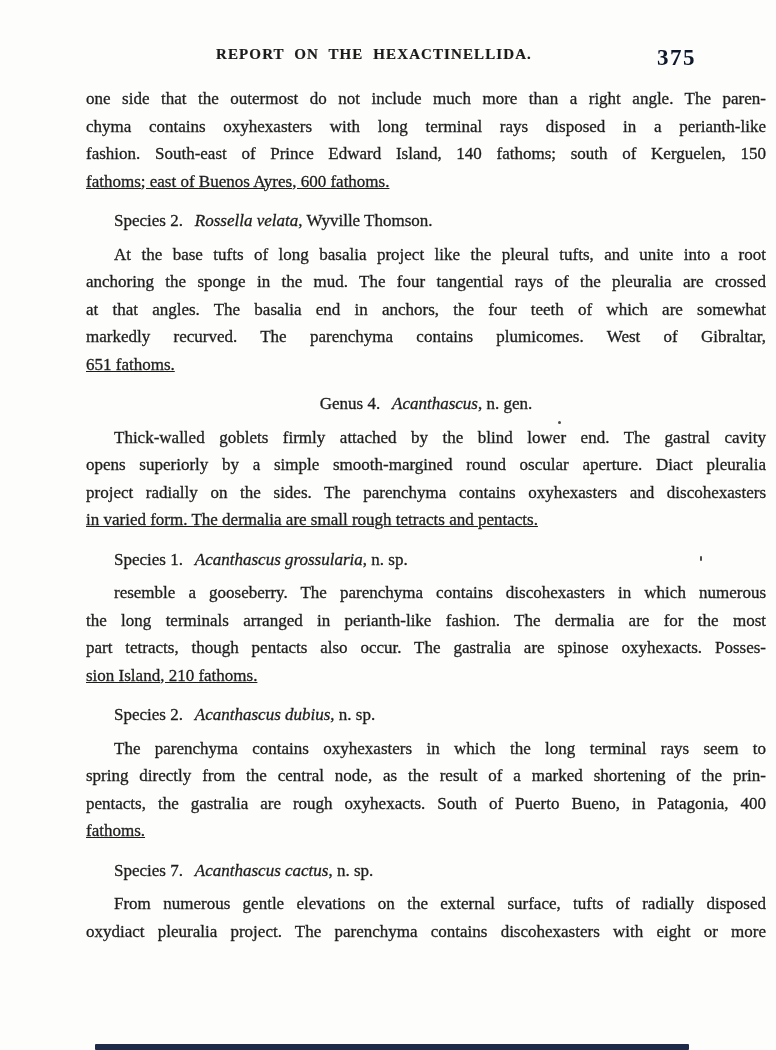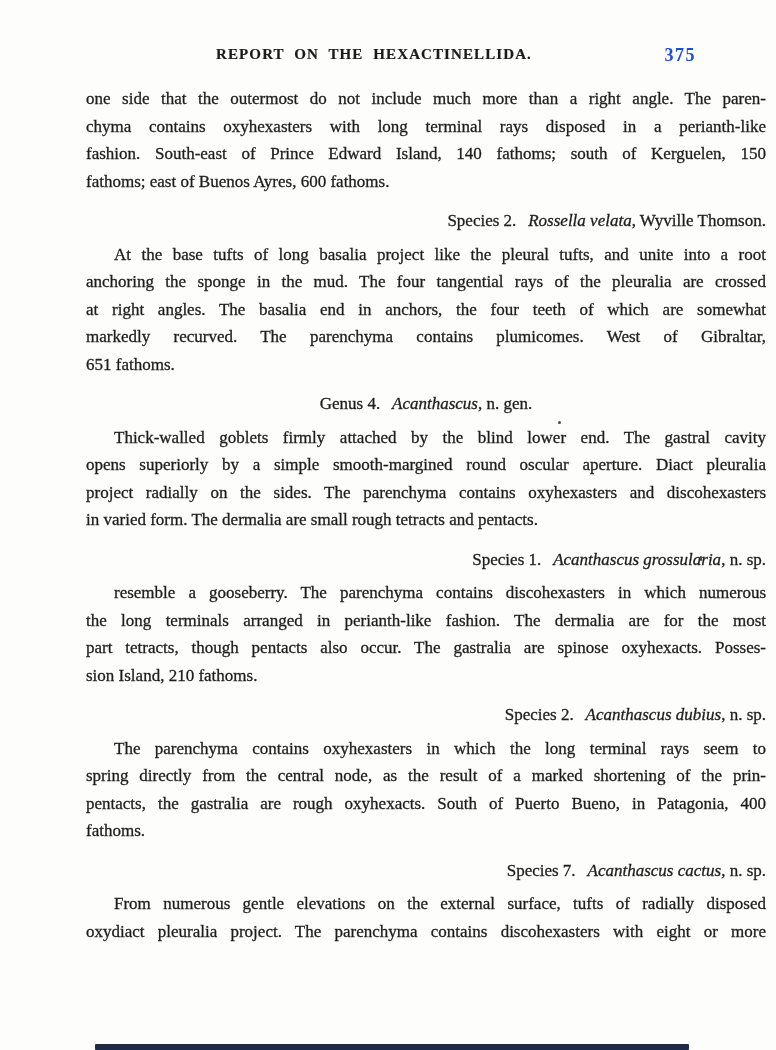--- a/index.html
+++ b/index.html
@@ -28,50 +28,49 @@
     font-size: 15px;
     font-weight: bold;
     letter-spacing: 1.1px;
     word-spacing: 5px;
     color: #1b1b1b;
     -webkit-text-stroke: 0.2px currentColor;
   }
   .rh-pagenum {
     position: absolute;
     right: 80px; top: -1px;
-    font-size: 18px;
+    font-size: 23px;
     font-weight: bold;
     letter-spacing: 1.5px;
-    color: #1d4ed8;
+    color: #0f172a;
   }
   
   .content {
     position: absolute;
     left: 48px; top: 85px;
     width: 680px;
     font-size: 17px;
     line-height: 27.5px;
     margin-left: 38px;
     -webkit-text-stroke: 0.3px currentColor;
   }
   .para { margin: 0; }
   .tline {
     height: 27.5px;
     text-align: justify;
     text-align-last: justify;
     white-space: normal;
   }
-  .tline.lastline { text-align-last: left; }
+  .tline.lastline { text-align-last: left; text-decoration: underline; }
   .para.indent .tline:first-child { text-indent: 28px; }
   .heading {
     margin-top: 12px;
     margin-bottom: 6px;
     height: 27.5px;
     padding-left: 28px;
-    text-align: right;
   }
   .heading.center { padding-left: 0; text-align: center; }
   .heading .prefix { margin-right: 0.45em; }
   .heading .it { font-style: italic; }
   
   .scan-bar {
     position: absolute;
     left: 95px; bottom: 0;
     width: 594px; height: 6px;
     background: #1d2b49;
@@ -99,21 +98,21 @@
       <div class="para">
         <div class="tline">one side that the outermost do not include much more than a right angle. The paren-</div>
         <div class="tline">chyma contains oxyhexasters with long terminal rays disposed in a perianth-like</div>
         <div class="tline">fashion. South-east of Prince Edward Island, 140 fathoms; south of Kerguelen, 150</div>
         <div class="tline lastline">fathoms; east of Buenos Ayres, 600 fathoms.</div>
       </div>
       <div class="heading"><span class=" prefix">Species 2. </span><span class="it">Rossella velata</span><span class="">, Wyville Thomson.</span></div>
       <div class="para indent">
         <div class="tline">At the base tufts of long basalia project like the pleural tufts, and unite into a root</div>
         <div class="tline">anchoring the sponge in the mud. The four tangential rays of the pleuralia are crossed</div>
-        <div class="tline">at right angles. The basalia end in anchors, the four teeth of which are somewhat</div>
+        <div class="tline">at that angles. The basalia end in anchors, the four teeth of which are somewhat</div>
         <div class="tline">markedly recurved. The parenchyma contains plumicomes. West of Gibraltar,</div>
         <div class="tline lastline">651 fathoms.</div>
       </div>
       <div class="heading center"><span class=" prefix">Genus 4. </span><span class="it">Acanthascus</span><span class="">, n. gen.</span></div>
       <div class="para indent">
         <div class="tline">Thick-walled goblets firmly attached by the blind lower end. The gastral cavity</div>
         <div class="tline">opens superiorly by a simple smooth-margined round oscular aperture. Diact pleuralia</div>
         <div class="tline">project radially on the sides. The parenchyma contains oxyhexasters and discohexasters</div>
         <div class="tline lastline">in varied form. The dermalia are small rough tetracts and pentacts.</div>
       </div>

